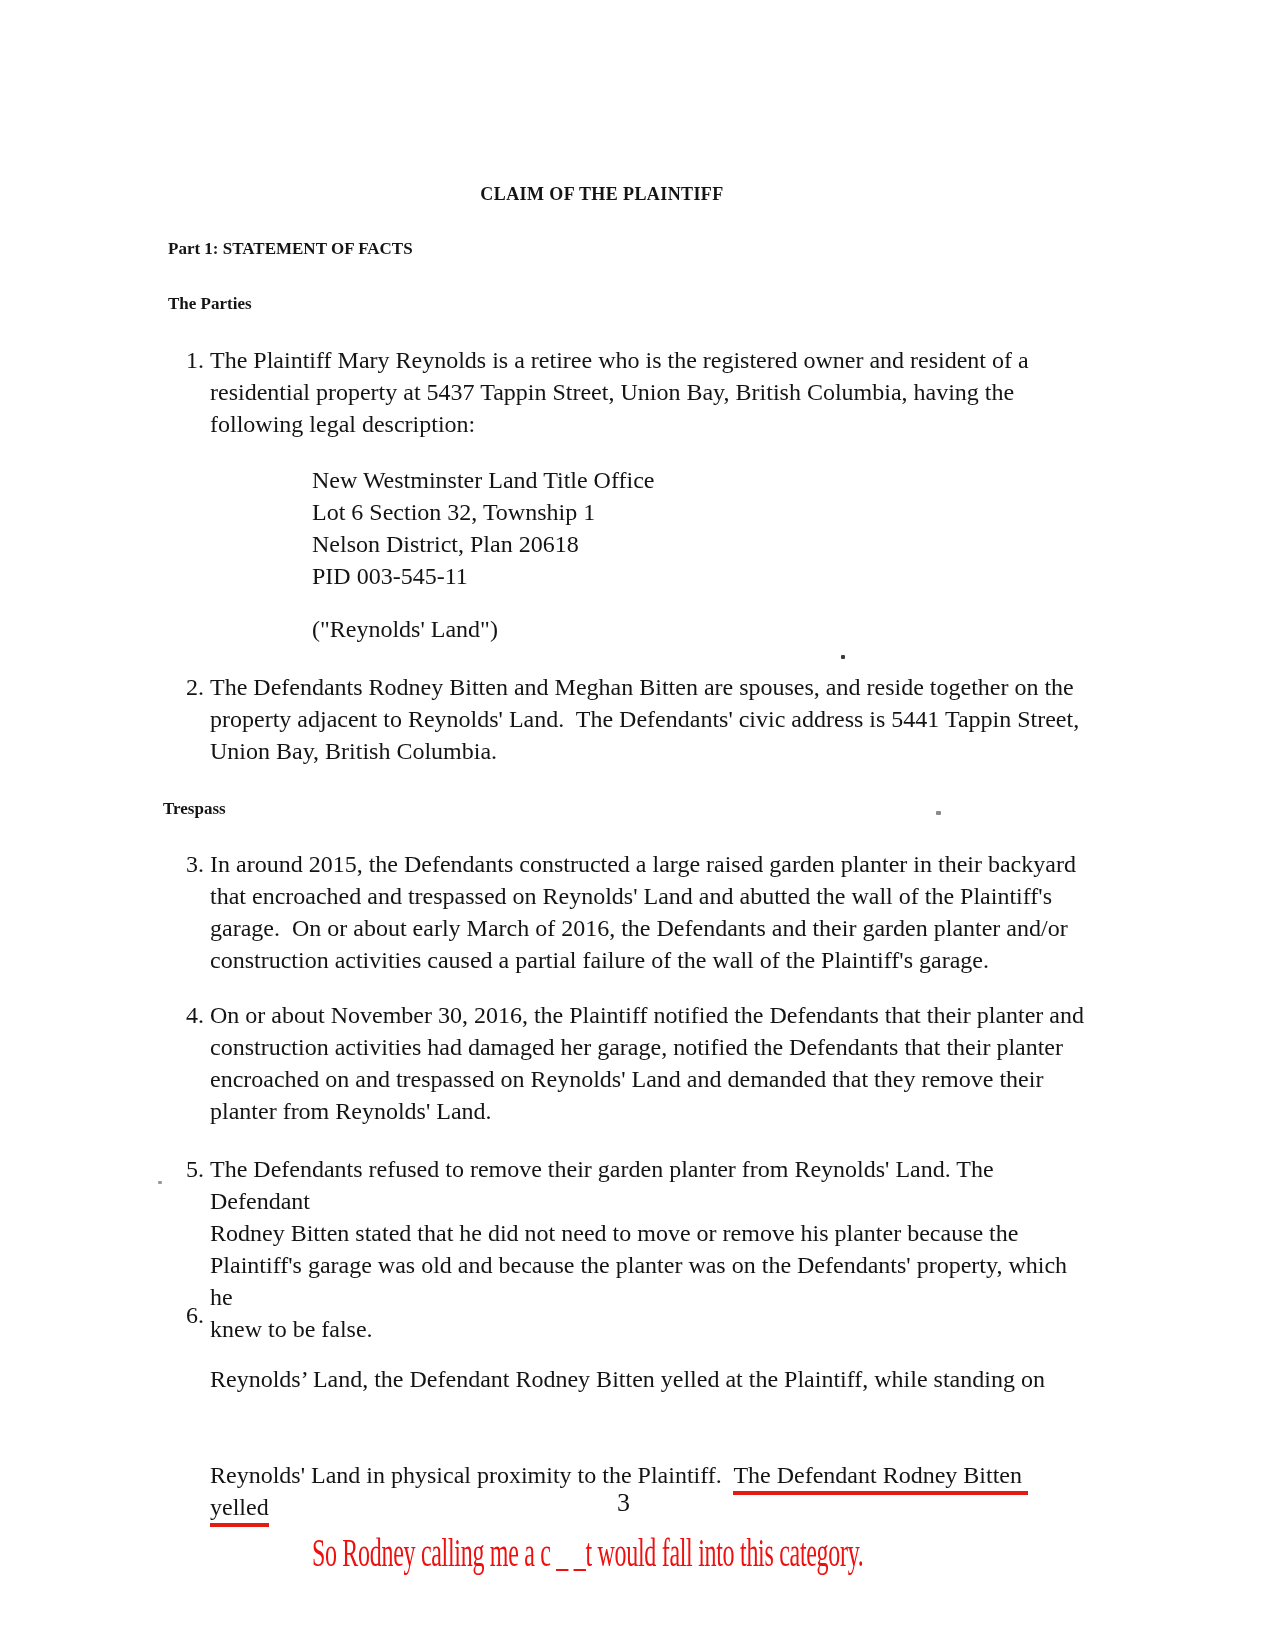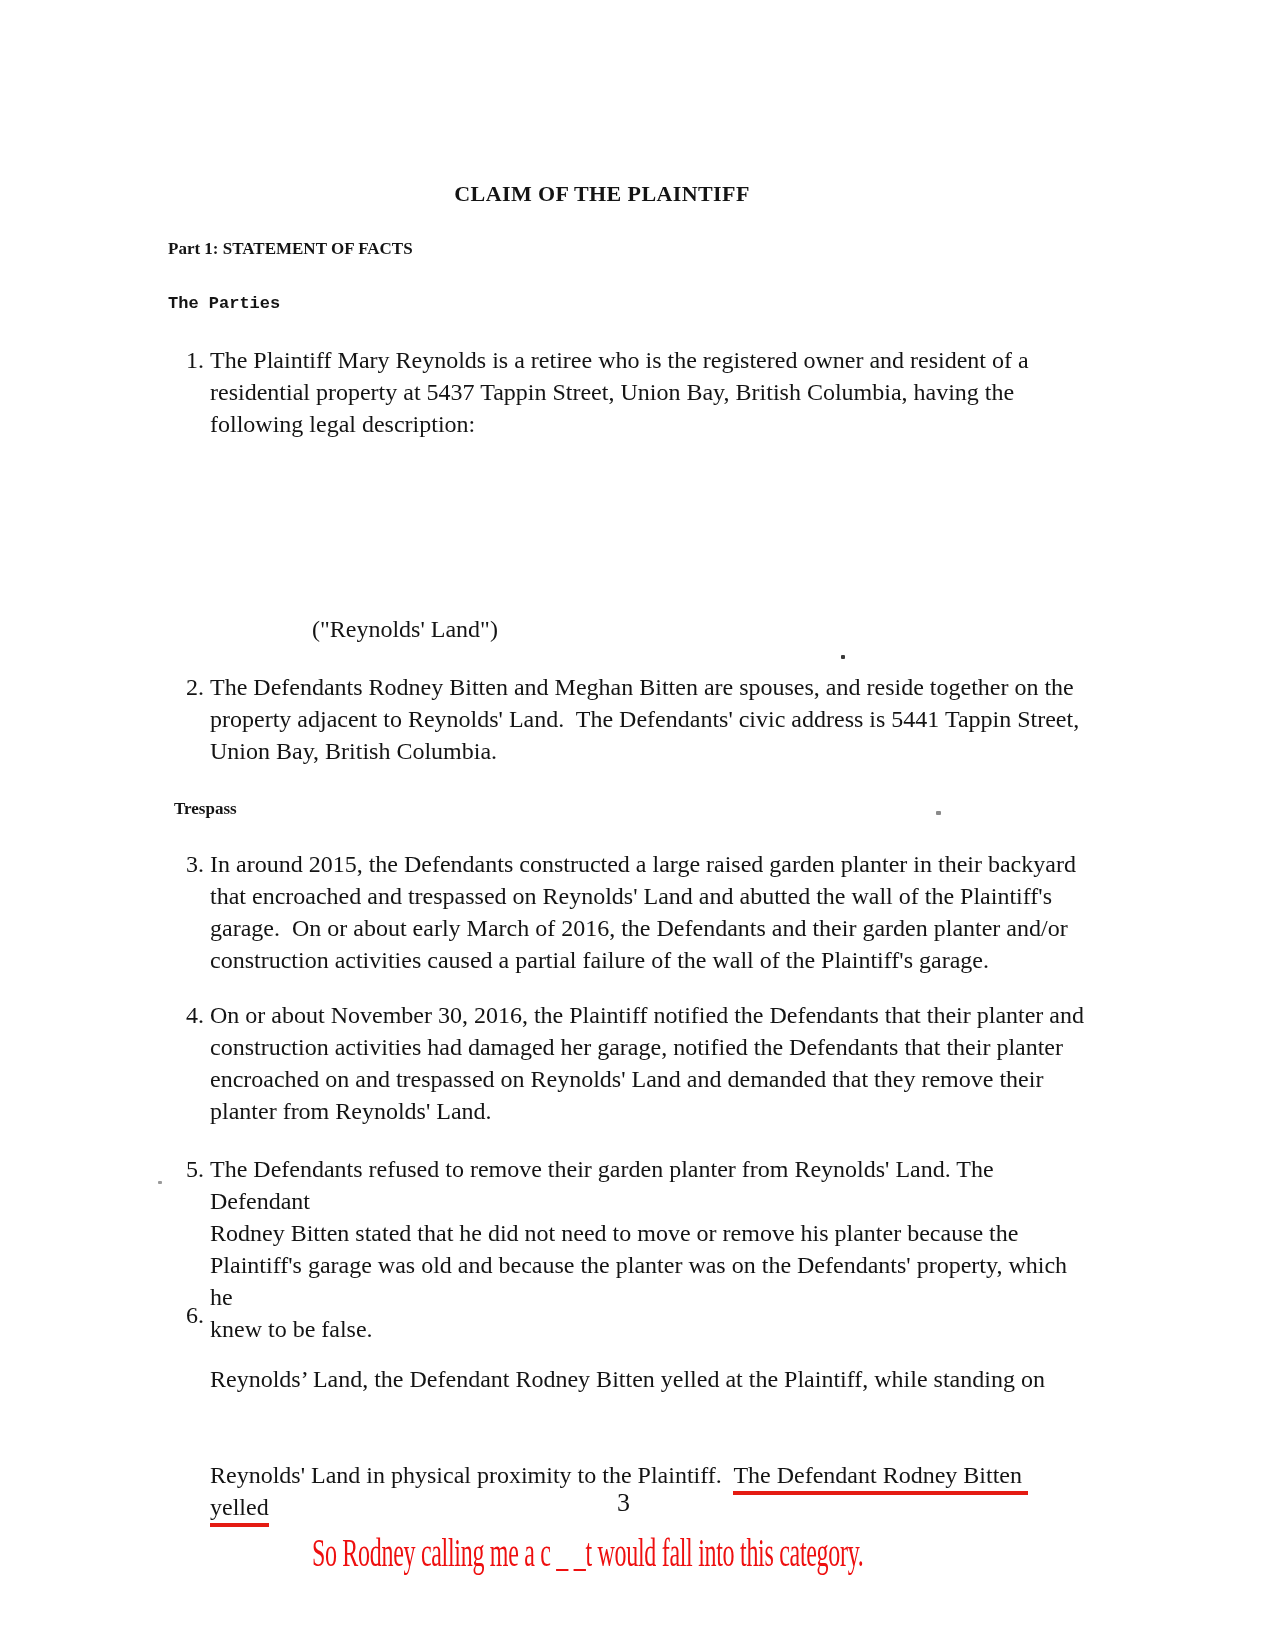--- a/index.html
+++ b/index.html
@@ -12,21 +12,21 @@
     font-family:"Liberation Serif","DejaVu Serif",serif;
     font-size:24px;
     line-height:32px;
     color:#141414;
   }
   .doc-title{
     position:absolute;
     top:178px; left:0; width:1204px;
     text-align:center;
     font-weight:bold;
-    font-size:22px;
+    font-size:18px;
     letter-spacing:0.4px;
   }
   .heading{
     position:absolute;
     left:168px;
     font-weight:bold;
     font-size:17px;
     white-space:pre;
   }
   .para{
@@ -87,40 +87,44 @@
 </style>
 </head>
 <body>
 
 <div class="page">
 
   <div class="doc-title">CLAIM OF THE PLAINTIFF</div>
 
   <div class="heading" style="top:233px;">Part 1: STATEMENT OF FACTS</div>
 
-  <div class="heading" style="top:288px;font-family:Liberation Mono, monospace;">The Parties</div>
+  <div class="heading" style="top:288px;">The Parties</div>
 
   <div class="para" style="top:344px;">
     <span class="num">1.</span>
     <div class="ptext">The Plaintiff Mary Reynolds is a retiree who is the registered owner and resident of a
 residential property at 5437 Tappin Street, Union Bay, British Columbia, having the
 following legal description:</div>
   </div>
 
+  <div class="legal-block" style="top:464px;">New Westminster Land Title Office
+Lot 6 Section 32, Township 1
+Nelson District, Plan 20618
+PID 003-545-11</div>
 
   <div class="legal-block" style="top:613px;">("Reynolds' Land")</div>
 
   <div class="para" style="top:671px;">
     <span class="num">2.</span>
     <div class="ptext">The Defendants Rodney Bitten and Meghan Bitten are spouses, and reside together on the
 property adjacent to Reynolds' Land.  The Defendants' civic address is 5441 Tappin Street,
 Union Bay, British Columbia.</div>
   </div>
 
-  <div class="heading" style="top:793px; left:174px;">Trespass</div>
+  <div class="heading" style="top:793px; left:163px;">Trespass</div>
 
   <div class="para" style="top:848px;">
     <span class="num">3.</span>
     <div class="ptext">In around 2015, the Defendants constructed a large raised garden planter in their backyard
 that encroached and trespassed on Reynolds' Land and abutted the wall of the Plaintiff's
 garage.  On or about early March of 2016, the Defendants and their garden planter and/or
 construction activities caused a partial failure of the wall of the Plaintiff's garage.</div>
   </div>
 
   <div class="para" style="top:999px;">

